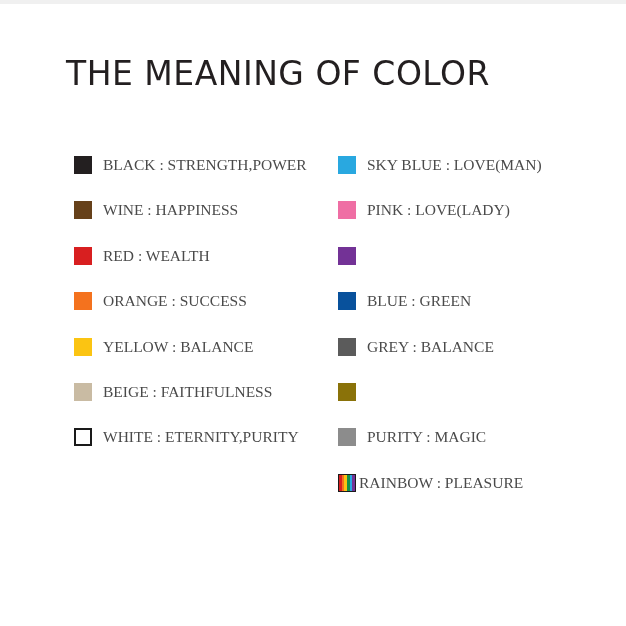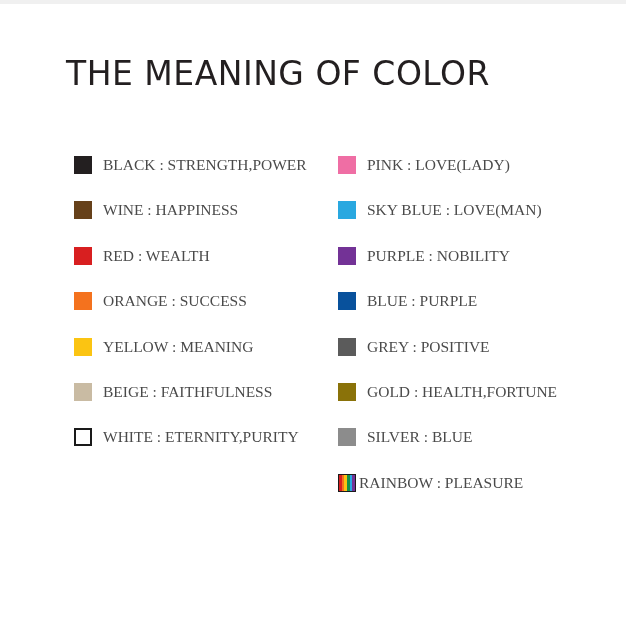--- a/index.html
+++ b/index.html
@@ -123,59 +123,57 @@
         <div class="legend-row">
           <div class="swatch" style="background: rgb(216, 31, 32);"></div>
           <div class="legend-label">RED : WEALTH</div>
         </div>
         <div class="legend-row">
           <div class="swatch" style="background: rgb(244, 114, 30);"></div>
           <div class="legend-label">ORANGE : SUCCESS</div>
         </div>
         <div class="legend-row">
           <div class="swatch" style="background: rgb(251, 196, 18);"></div>
-          <div class="legend-label">YELLOW : MEANING</div>
+          <div class="legend-label">YELLOW : BALANCE</div>
         </div>
         <div class="legend-row">
           <div class="swatch" style="background: rgb(201, 187, 163);"></div>
           <div class="legend-label">BEIGE : FAITHFULNESS</div>
         </div>
         <div class="legend-row">
           <div class="swatch bordered" style="background: rgb(255, 255, 255);"></div>
           <div class="legend-label">WHITE : ETERNITY,PURITY</div>
         </div>
       </div>
     <div class="legend-column right">
         <div class="legend-row">
+          <div class="swatch" style="background: rgb(41, 168, 224);"></div>
+          <div class="legend-label">SKY BLUE : LOVE(MAN)</div>
+        </div>
+        <div class="legend-row">
           <div class="swatch" style="background: rgb(239, 110, 164);"></div>
           <div class="legend-label">PINK : LOVE(LADY)</div>
         </div>
         <div class="legend-row">
-          <div class="swatch" style="background: rgb(41, 168, 224);"></div>
-          <div class="legend-label">SKY BLUE : LOVE(MAN)</div>
-        </div>
-        <div class="legend-row">
           <div class="swatch" style="background: rgb(115, 50, 150);"></div>
-          <div class="legend-label">PURPLE : NOBILITY</div>
         </div>
         <div class="legend-row">
           <div class="swatch" style="background: rgb(8, 81, 156);"></div>
-          <div class="legend-label">BLUE : PURPLE</div>
+          <div class="legend-label">BLUE : GREEN</div>
         </div>
         <div class="legend-row">
           <div class="swatch" style="background: rgb(91, 91, 91);"></div>
-          <div class="legend-label">GREY : POSITIVE</div>
+          <div class="legend-label">GREY : BALANCE</div>
         </div>
         <div class="legend-row">
           <div class="swatch" style="background: rgb(138, 114, 9);"></div>
-          <div class="legend-label">GOLD : HEALTH,FORTUNE</div>
         </div>
         <div class="legend-row">
           <div class="swatch" style="background: rgb(140, 140, 140);"></div>
-          <div class="legend-label">SILVER : BLUE</div>
+          <div class="legend-label">PURITY : MAGIC</div>
         </div>
         <div class="legend-row tight">
           <div class="swatch rainbow">
             <div class="rainbow-stripe" style="background: rgb(216, 31, 32);"></div>
             <div class="rainbow-stripe" style="background: rgb(244, 114, 30);"></div>
             <div class="rainbow-stripe" style="background: rgb(251, 196, 18);"></div>
             <div class="rainbow-stripe" style="background: rgb(20, 145, 72);"></div>
             <div class="rainbow-stripe" style="background: rgb(41, 168, 224);"></div>
             <div class="rainbow-stripe" style="background: rgb(115, 50, 150);"></div>
           </div>

